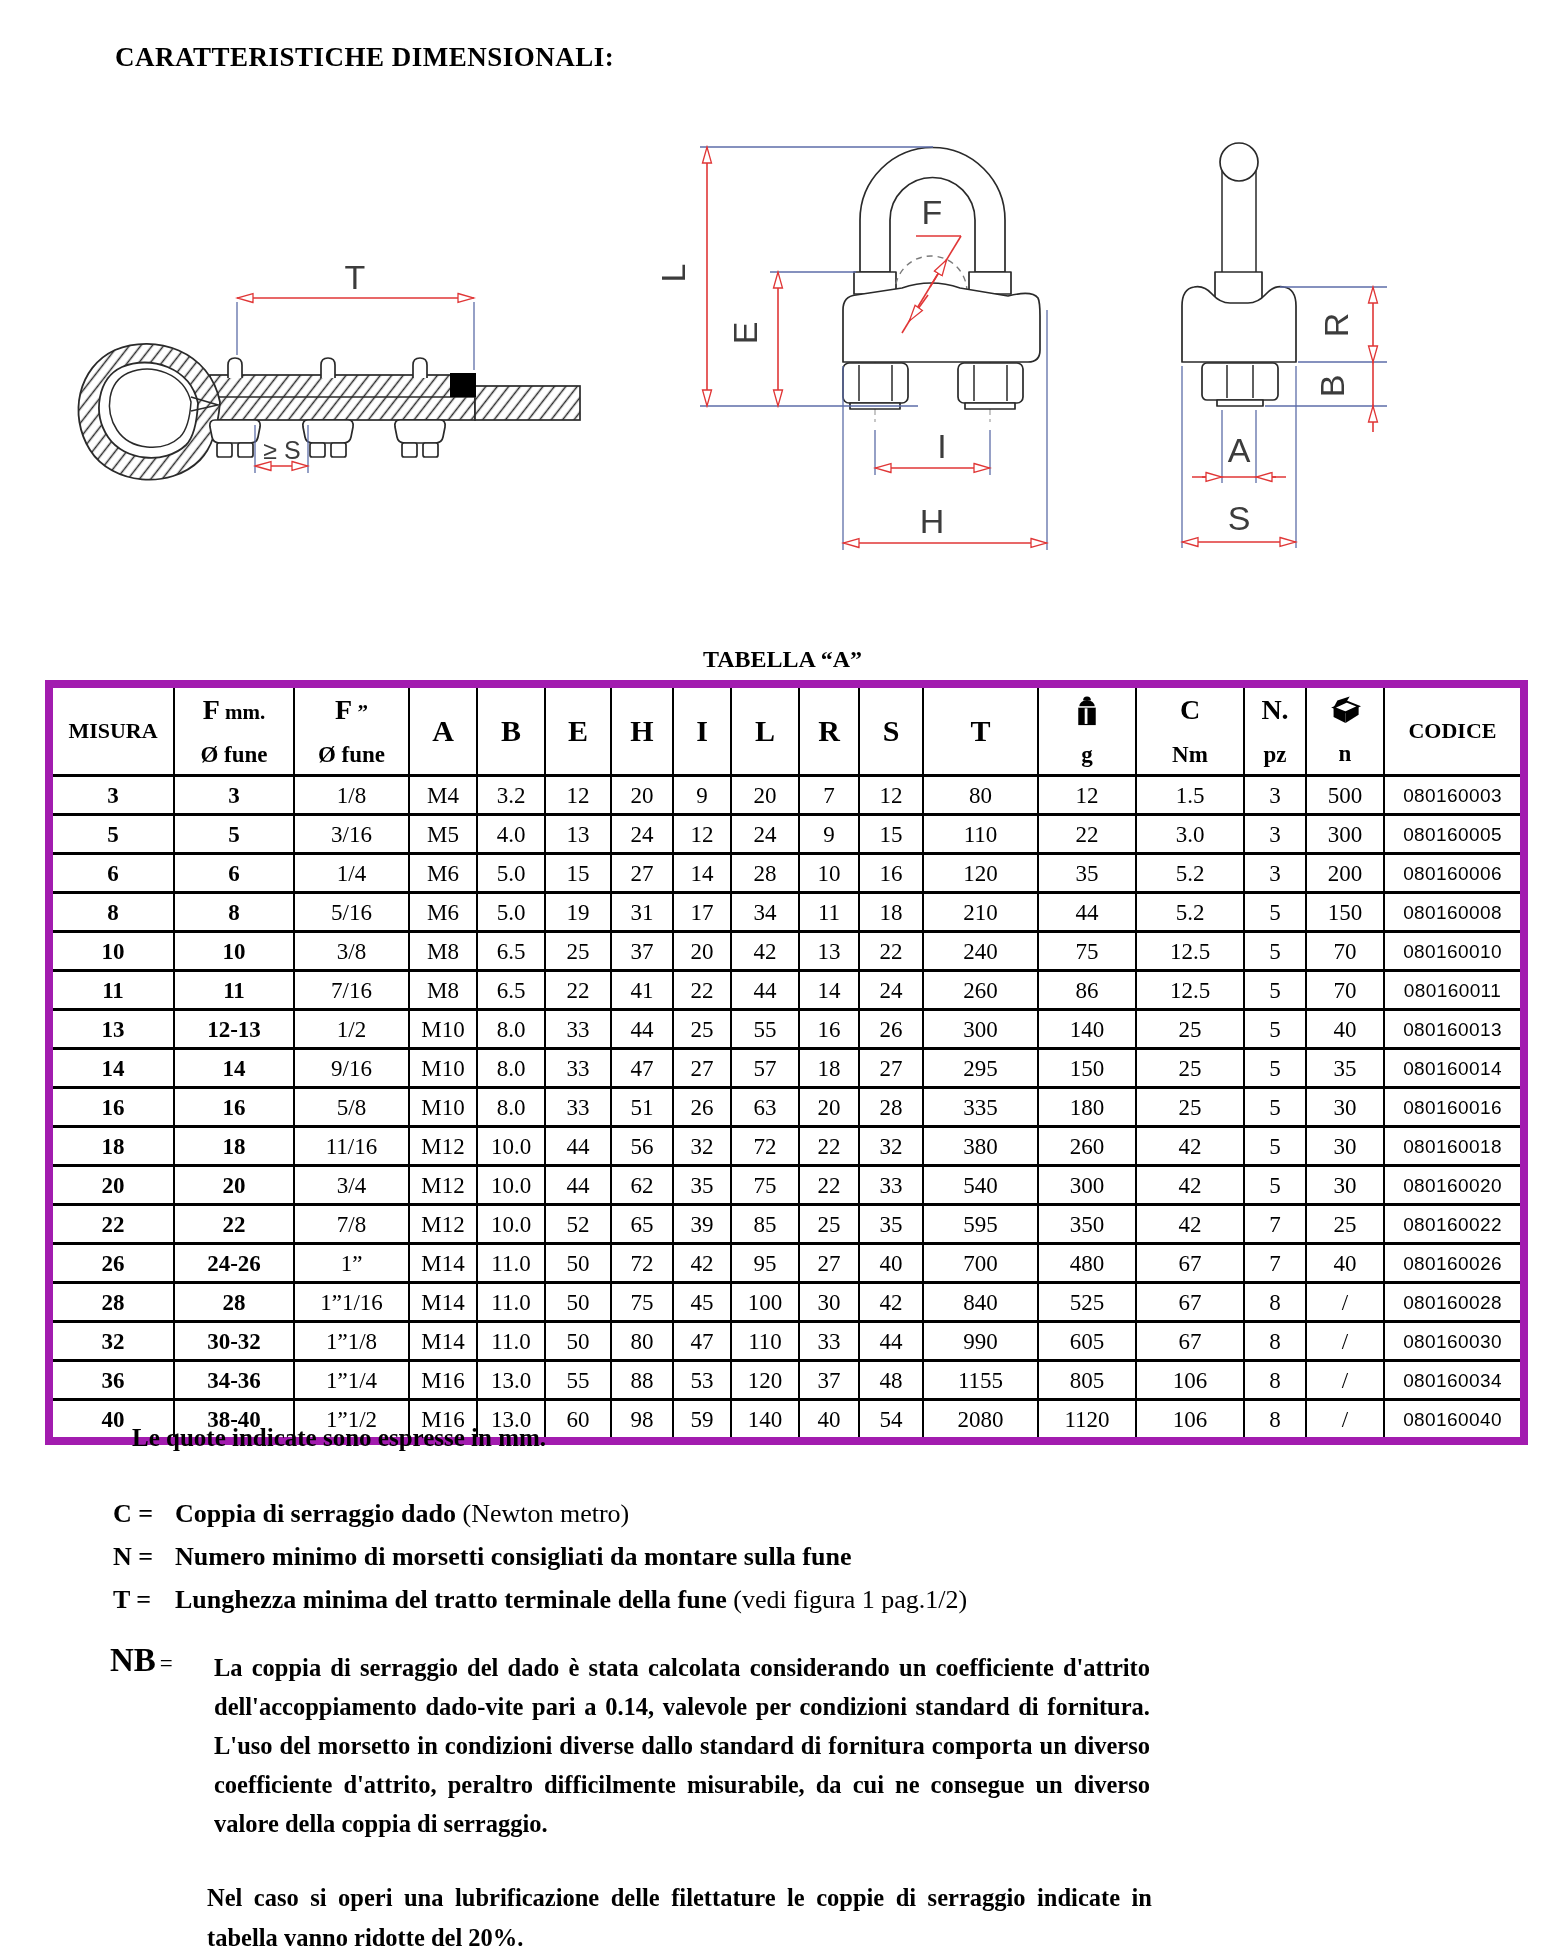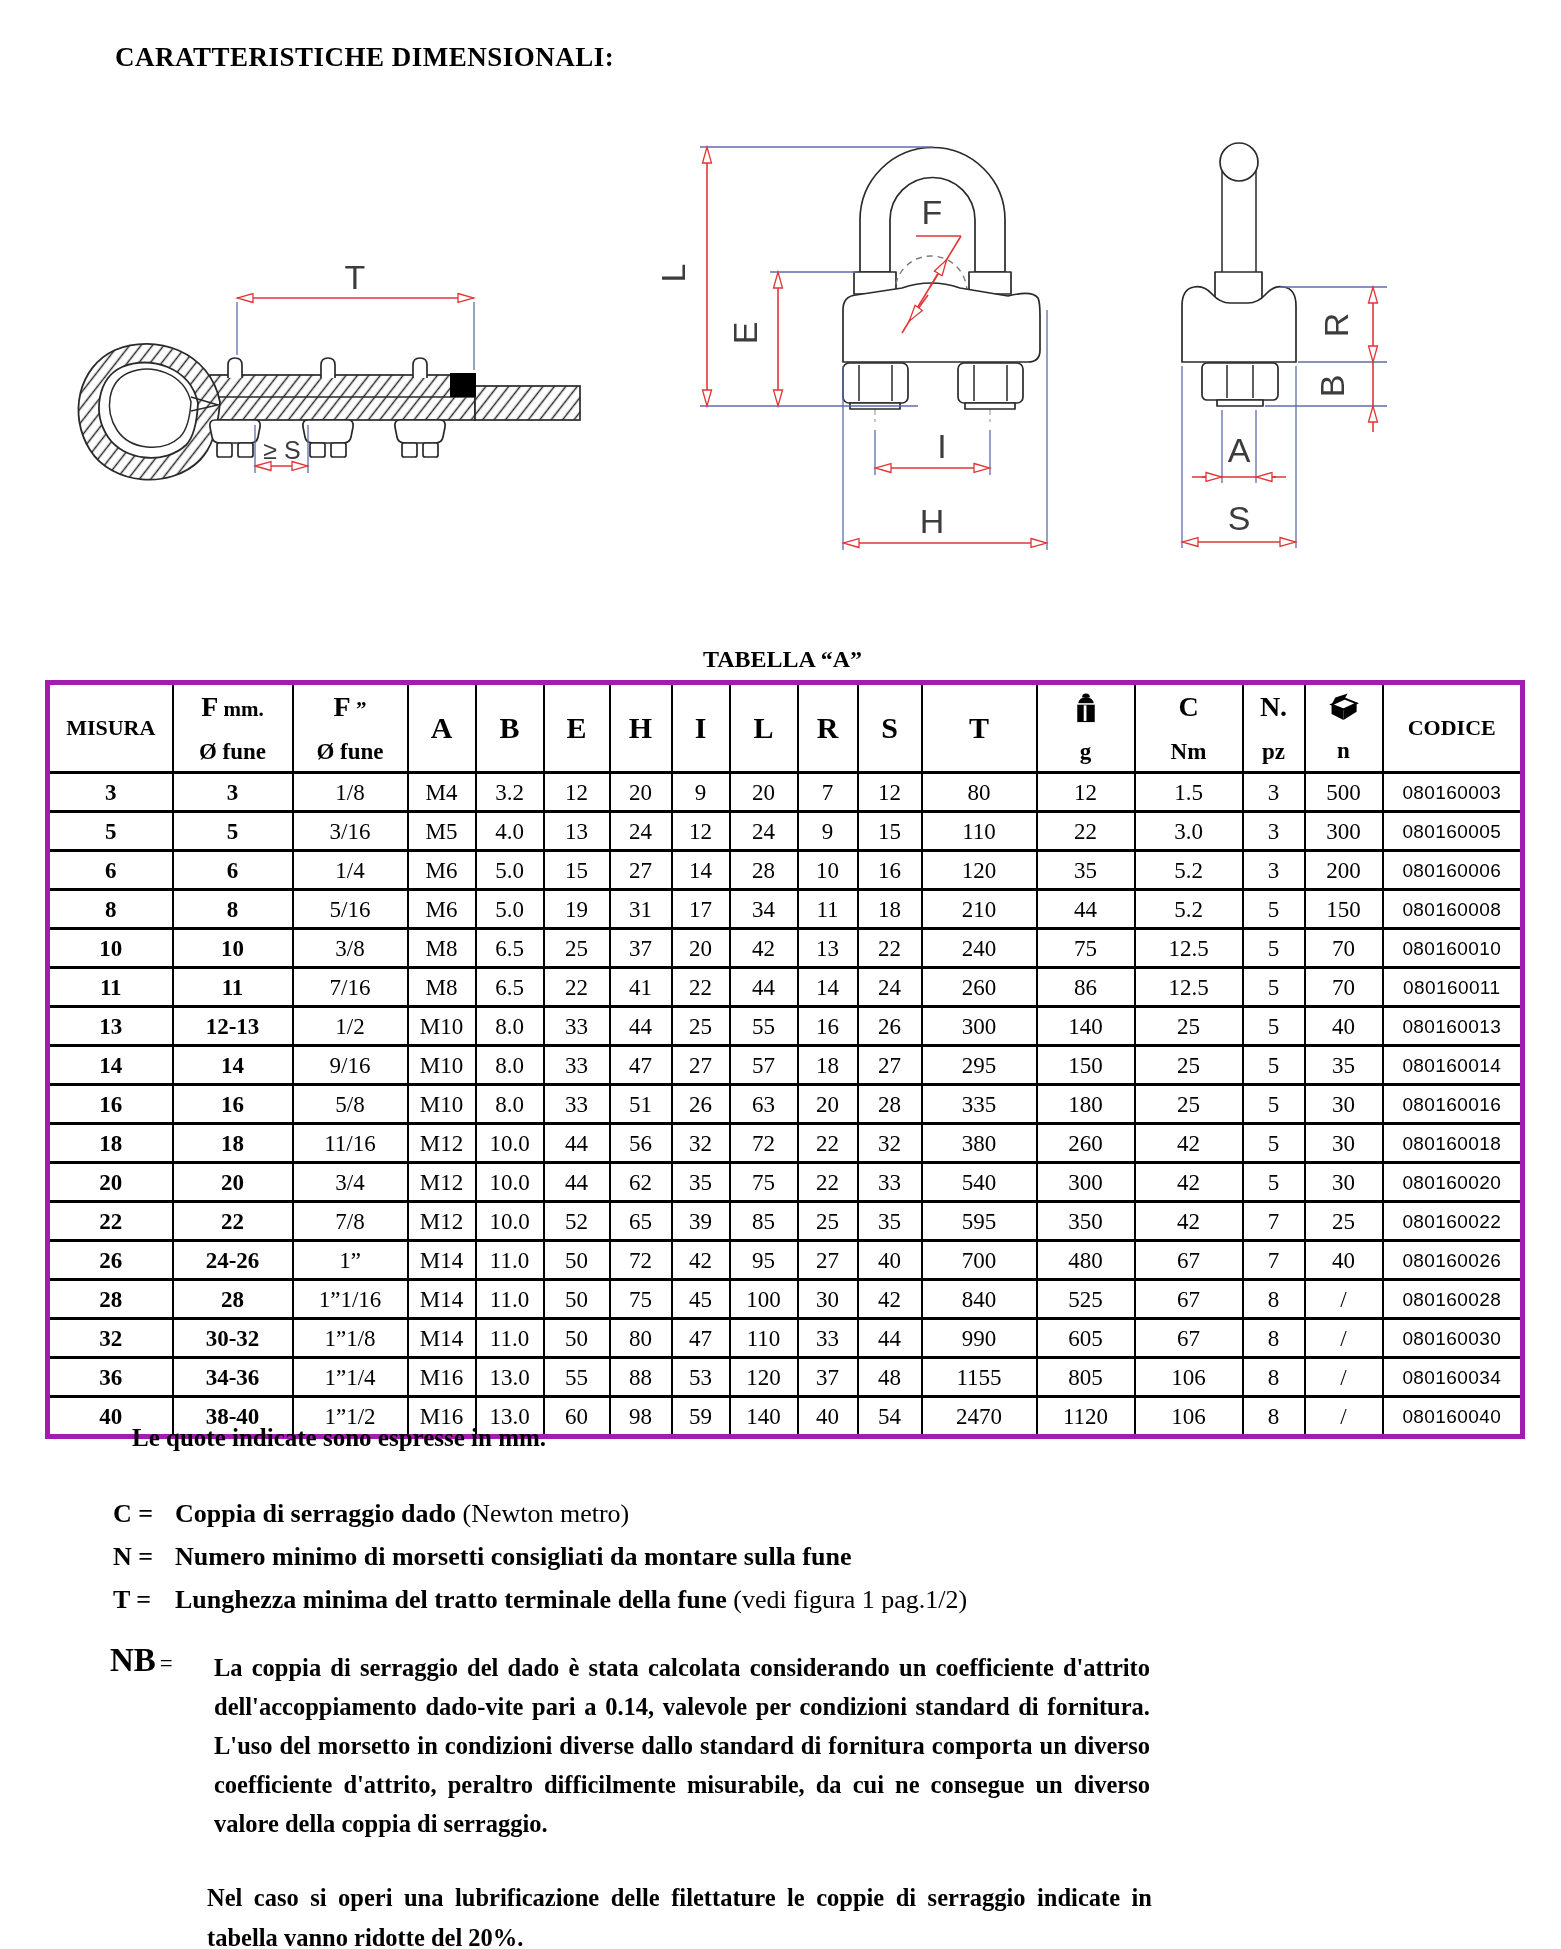--- a/index.html
+++ b/index.html
@@ -10,21 +10,21 @@
   svg.draw{position:absolute;overflow:visible;}
   svg.draw .ink{stroke:#2a2a2a;stroke-width:1.7;fill:#fff;stroke-linejoin:round;}
   svg.draw .inkline{stroke:#2a2a2a;stroke-width:1.5;fill:none;}
   svg.draw .dim{stroke:#e03636;stroke-width:1.6;fill:none;}
   svg.draw .ext{stroke:#5d6da8;stroke-width:1.3;fill:none;}
   svg.draw .cline{stroke:#999;stroke-width:1.1;fill:none;stroke-dasharray:13 4 3 4;}
   svg.draw text{font-family:"Liberation Sans",sans-serif;fill:#3c3c3c;font-size:34px;}
   svg.draw text.small{font-size:25px;}
   
   .tbl-title{position:absolute;left:45px;top:646px;width:1475px;text-align:center;font-weight:bold;font-size:24px;}
-  table.main{position:absolute;left:45px;top:680px;width:1475px;border-collapse:collapse;table-layout:fixed;border:5px solid #a21caf;padding-left:40px;}
+  table.main{position:absolute;left:45px;top:680px;width:1475px;border-collapse:collapse;table-layout:fixed;border:8px solid #a21caf;padding-left:40px;}
   table.main th,table.main td{border:2px solid #000;border-top-width:3px;border-bottom-width:3px;text-align:center;vertical-align:middle;padding:0;}
   table.main th{height:86px;font-weight:bold;}
   table.main td{height:36px;font-size:23px;line-height:1;}
   table.main td.b{font-weight:bold;}
   table.main td.code{font-family:"Liberation Sans",sans-serif;font-size:19px;letter-spacing:.4px;}
   th .h-word{font-size:22px;font-weight:bold;}
   th .h-letter{font-size:30px;font-weight:bold;}
   th .h-main{font-size:28px;font-weight:bold;}
   th .h-sup{font-size:21px;font-weight:bold;}
   th .h-sub{font-size:23px;font-weight:bold;display:block;margin-top:16px;}
@@ -600,21 +600,21 @@
           <td class="b">38-40</td>
           <td>1”1/2</td>
           <td>M16</td>
           <td>13.0</td>
           <td>60</td>
           <td>98</td>
           <td>59</td>
           <td>140</td>
           <td>40</td>
           <td>54</td>
-          <td>2470</td>
+          <td>2080</td>
           <td>1120</td>
           <td>106</td>
           <td>8</td>
           <td>/</td>
           <td class="code">080160040</td>
         </tr>
       </tbody>
     </table>
 
   <div class="quote-note">Le quote indicate sono espresse in mm.</div>

